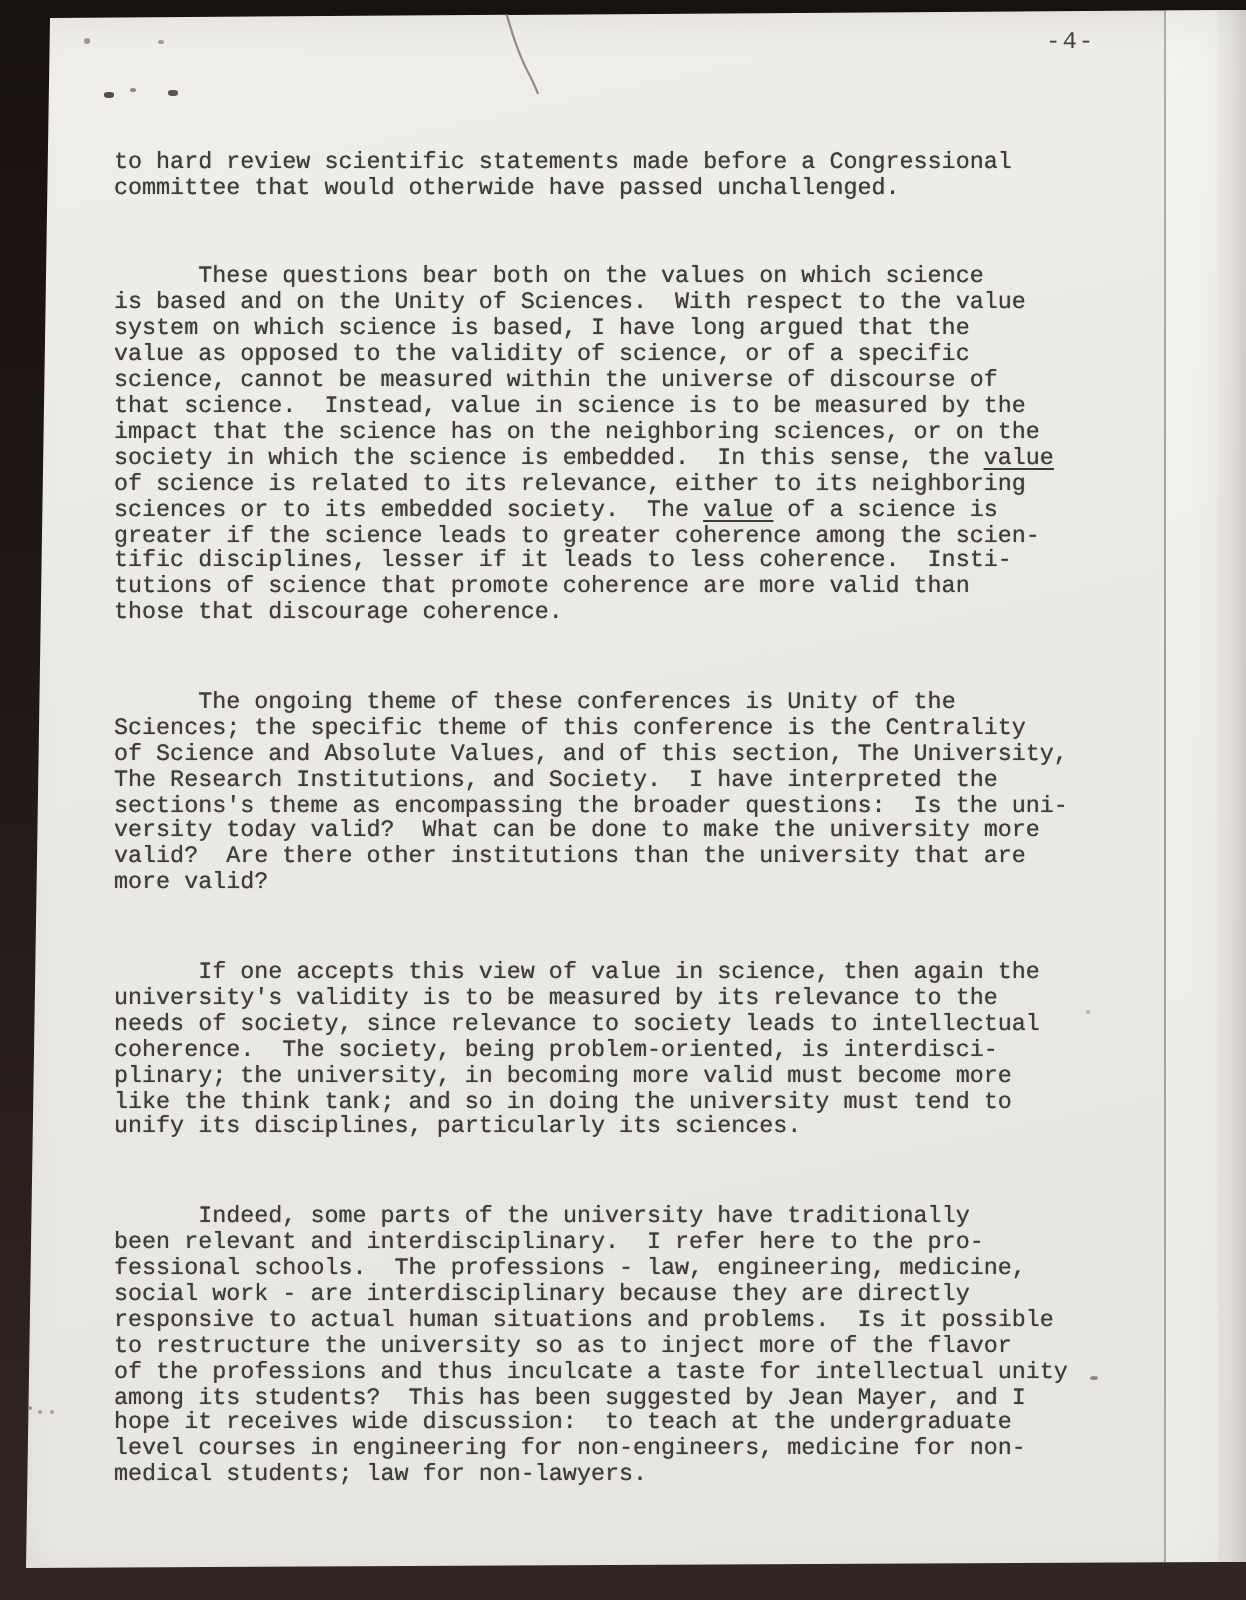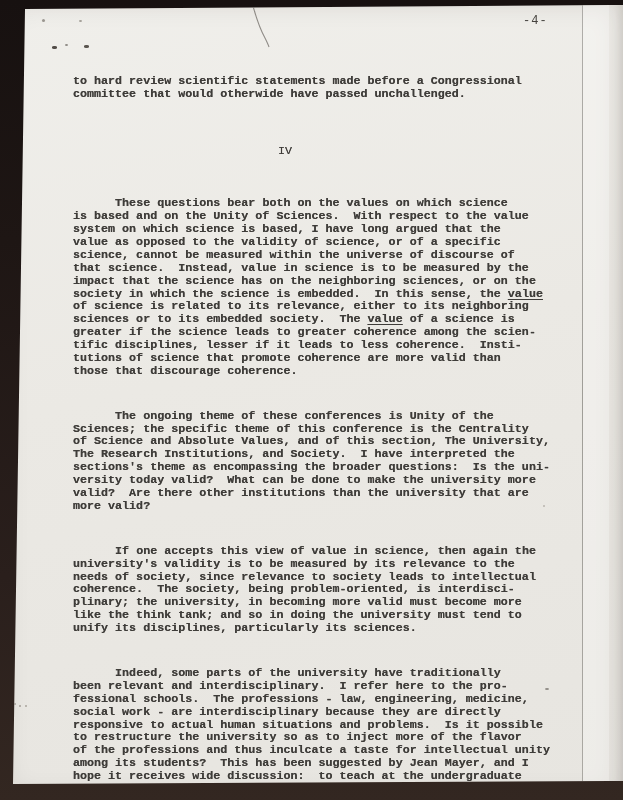--- a/index.html
+++ b/index.html
@@ -43,21 +43,21 @@
   }
   .text {
     position: absolute; left: 57px; top: 49px;
     width: 508px;
     font-size: 11.7px;
     line-height: 12.9px;
     color: #3e3c39;
     text-shadow: 0 0 0.5px rgba(55,52,48,0.75);
     white-space: pre-wrap;
   }
-  .text p { margin: 0 0 6px 16px; font-weight: bold; }
+  .text p { margin: 0 0 6px 0; }
   .heading {
     width: 456px;
     text-align: center;
     margin: 13px 0 13px 0;
   }
   .u { text-decoration: underline; text-underline-offset: 2px; }
   .speck { position: absolute; border-radius: 50%; }
   .s1 { left: 42px;  top: 19px;  width: 3px; height: 3px; background: #9a9690; }
   .s2 { left: 79px;  top: 20px;  width: 3px; height: 2px; background: #a39f98; }
   .s3 { left: 52px;  top: 46px;  width: 5px; height: 3px; background: #524d48; border-radius: 40%; }
@@ -91,21 +91,20 @@
     <div class="speck s5"></div>
     <div class="speck s6"></div>
     <div class="speck s7"></div>
     <div class="speck s8"></div>
     <div class="speck s9"></div>
     <div class="speck s10"></div>
 
     <div class="text">
       <p>to hard review scientific statements made before a Congressional
 committee that would otherwide have passed unchallenged.</p>
-      <div class="heading">IV</div>
       <p><span>      These questions bear both on the values on which science
 is based and on the Unity of Sciences.  With respect to the value
 system on which science is based, I have long argued that the
 value as opposed to the validity of science, or of a specific
 science, cannot be measured within the universe of discourse of
 that science.  Instead, value in science is to be measured by the
 impact that the science has on the neighboring sciences, or on the
 society in which the science is embedded.  In this sense, the </span><span class="u">value</span><span>
 of science is related to its relevance, either to its neighboring
 sciences or to its embedded society.  The </span><span class="u">value</span><span> of a science is

